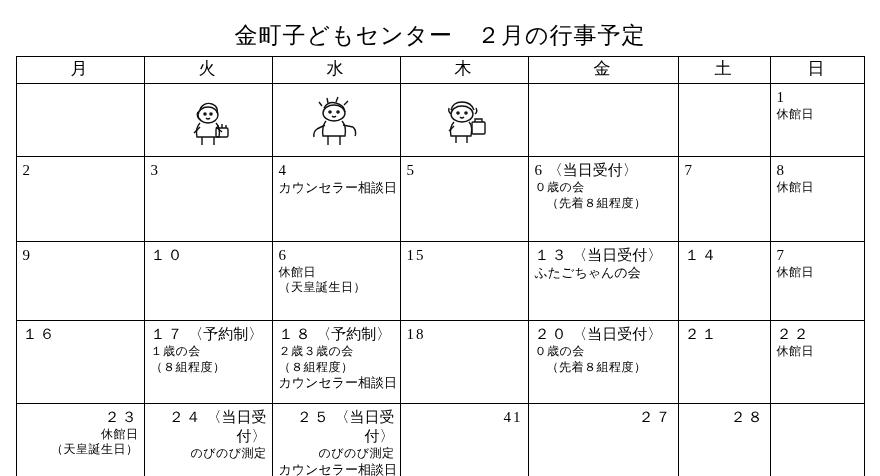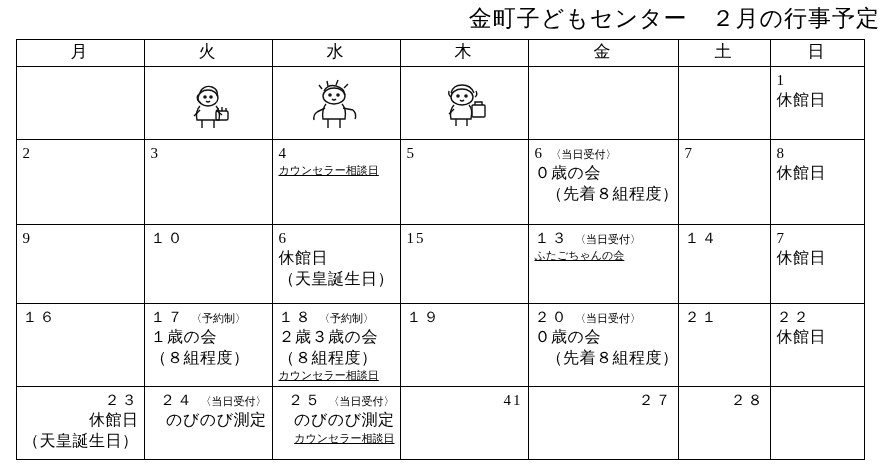--- a/index.html
+++ b/index.html
@@ -14,24 +14,24 @@
     color: #000000;
     overflow: hidden;
   }
   #page {
     position: relative;
     width: 880px;
     height: 476px;
     box-sizing: border-box;
   }
   #title {
-    text-align: right;
+    text-align: center;
     font-size: 23px;
     letter-spacing: 1px;
-    padding-top: 3px;
+    padding-top: 20px;
     padding-bottom: 5px;
     white-space: pre;
     font-family: "Liberation Serif", serif;
     font-weight: normal;
   }
   table.cal {
     border-collapse: collapse;
     margin: 0 auto;
     width: 848px;
     table-layout: fixed;
@@ -58,38 +58,37 @@
     min-height: 18px;
   }
   .daynum {
     font-size: 15px;
     letter-spacing: 2px;
     line-height: 1.25;
     display: inline;
     font-family: "Liberation Serif", serif;
   }
   .tag {
-    font-size: 11px;
+    font-size: 15px;
     letter-spacing: 0px;
-    font-family: Liberation Mono, monospace;
+    font-family: Liberation Serif, serif;
   }
   .line {
-    font-size: 16px;
+    font-size: 12px;
     line-height: 1.3;
     letter-spacing: 0.5px;
     font-family: "Liberation Serif", serif;
     white-space: pre;
   }
   .small {
-    font-size: 11px;
+    font-size: 13px;
     line-height: 1.3;
     letter-spacing: 0px;
     font-family: "Liberation Serif", serif;
     white-space: pre;
-    text-decoration: underline;
   }
   .indent {
     padding-left: 12px;
   }
   
   tr.r-illus td { height: 72px; }
   tr.r1 td { height: 84px; }
   tr.r2 td { height: 78px; }
   tr.r3 td { height: 82px; }
   tr.r4 td { height: 72px; text-align: right; }
@@ -316,21 +315,21 @@
           <td>
             <div class="cell">
               <div><span class="daynum">１８</span><span class="tag"> 〈予約制〉</span></div>
               <div class="line">２歳３歳の会</div>
               <div class="line">（８組程度）</div>
               <div class="small">カウンセラー相談日</div>
             </div>
           </td>
           <td>
             <div class="cell">
-              <div><span class="daynum">１９</span></div>
+              <div><span class="daynum">18</span></div>
             </div>
           </td>
           <td>
             <div class="cell">
               <div><span class="daynum">２０</span><span class="tag"> 〈当日受付〉</span></div>
               <div class="line">０歳の会</div>
               <div class="line indent">（先着８組程度）</div>
             </div>
           </td>
           <td>

